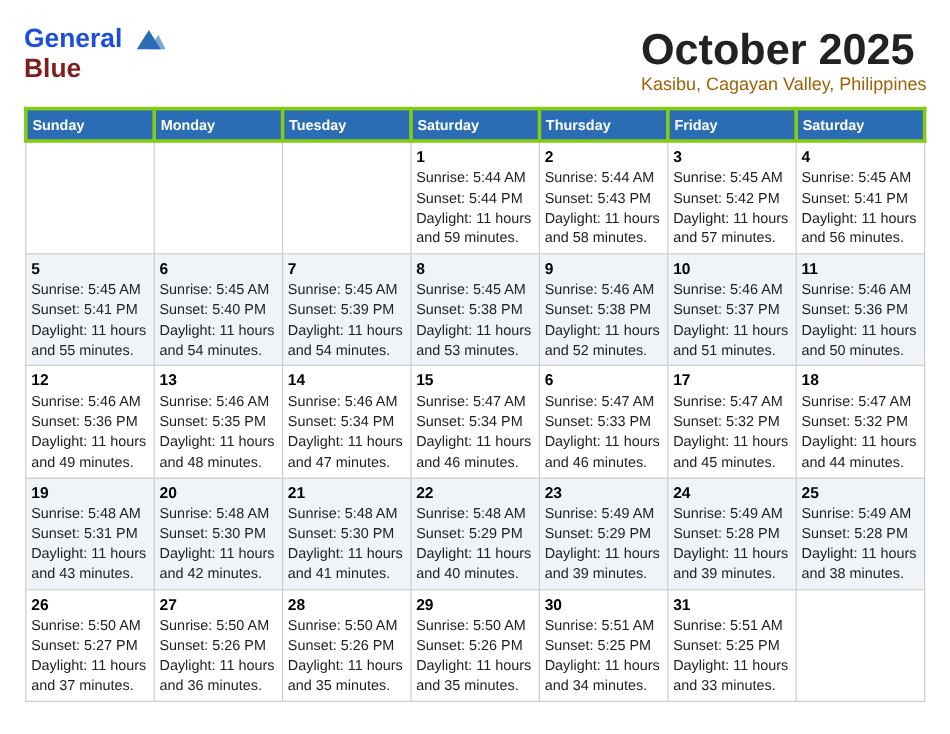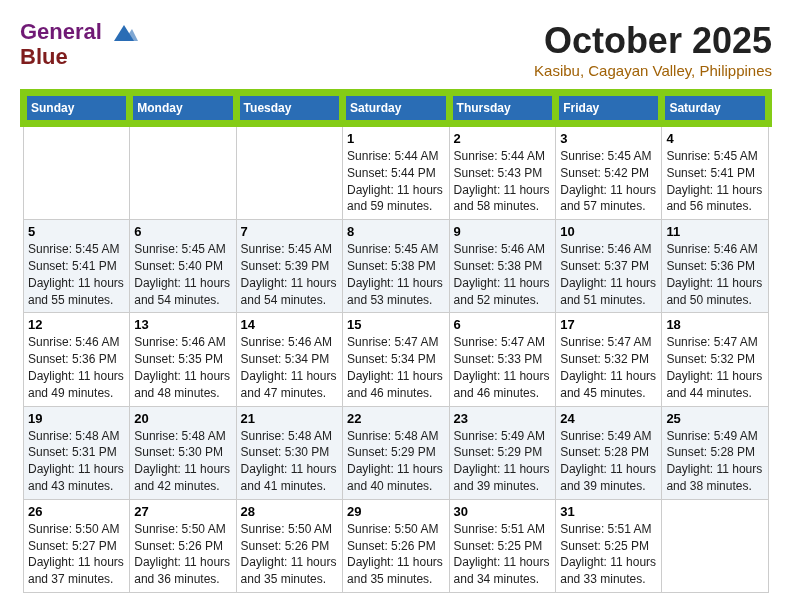--- a/index.html
+++ b/index.html
@@ -14,21 +14,20 @@
       display: flex;
       justify-content: space-between;
       align-items: flex-start;
       margin-bottom: 10px;
     }
     .logo {
       display: flex;
       align-items: center;
     }
     .title-block {
-      text-align: right;
     }
     .month-title {
       font-size: 36px;
       font-weight: bold;
       color: #222;
     }
     .location {
       font-size: 15px;
       color: #a16207;
     }
@@ -37,21 +36,21 @@
       border-collapse: collapse;
       font-size: 11px;
     }
     .calendar th {
       background: #2a6db5;
       color: #fff;
       padding: 5px 4px;
       text-align: left;
       font-size: 12px;
       font-weight: bold;
-      border: 7px solid #84cc16;
+      border: 3px solid #84cc16;
     }
     .calendar td {
       border: 1px solid #ccc;
       vertical-align: top;
       padding: 4px;
       width: 108px;
       min-height: 80px;
       background: #fff;
     }
     .calendar td.alt-row {
@@ -71,21 +70,21 @@
       background: #f9f9f9;
     }
   </style>
 </head>
 <body>
 
 <div class="header">
   <div class="logo">
     <div>
       <div style="display:flex;align-items:center;">
-        <div style="font-size:22px;font-weight:bold;color:#701a75;line-height:1.1;">
+        <div style="font-size:22px;font-weight:bold;color:#1d4ed8;line-height:1.1;">
           <span>General</span>
           <svg width="28" height="24" viewBox="0 0 28 24" style="vertical-align:middle;margin-left:2px;">
             <polygon points="4,20 14,4 24,20" fill="#2a6db5"></polygon>
             <polygon points="14,20 22,8 28,20" fill="#2a6db5" opacity="0.6"></polygon>
           </svg>
         </div>
       </div>
       <div style="font-size:22px;font-weight:bold;color:#7f1d1d;line-height:1.1;">Blue</div>
     </div>
   </div>

